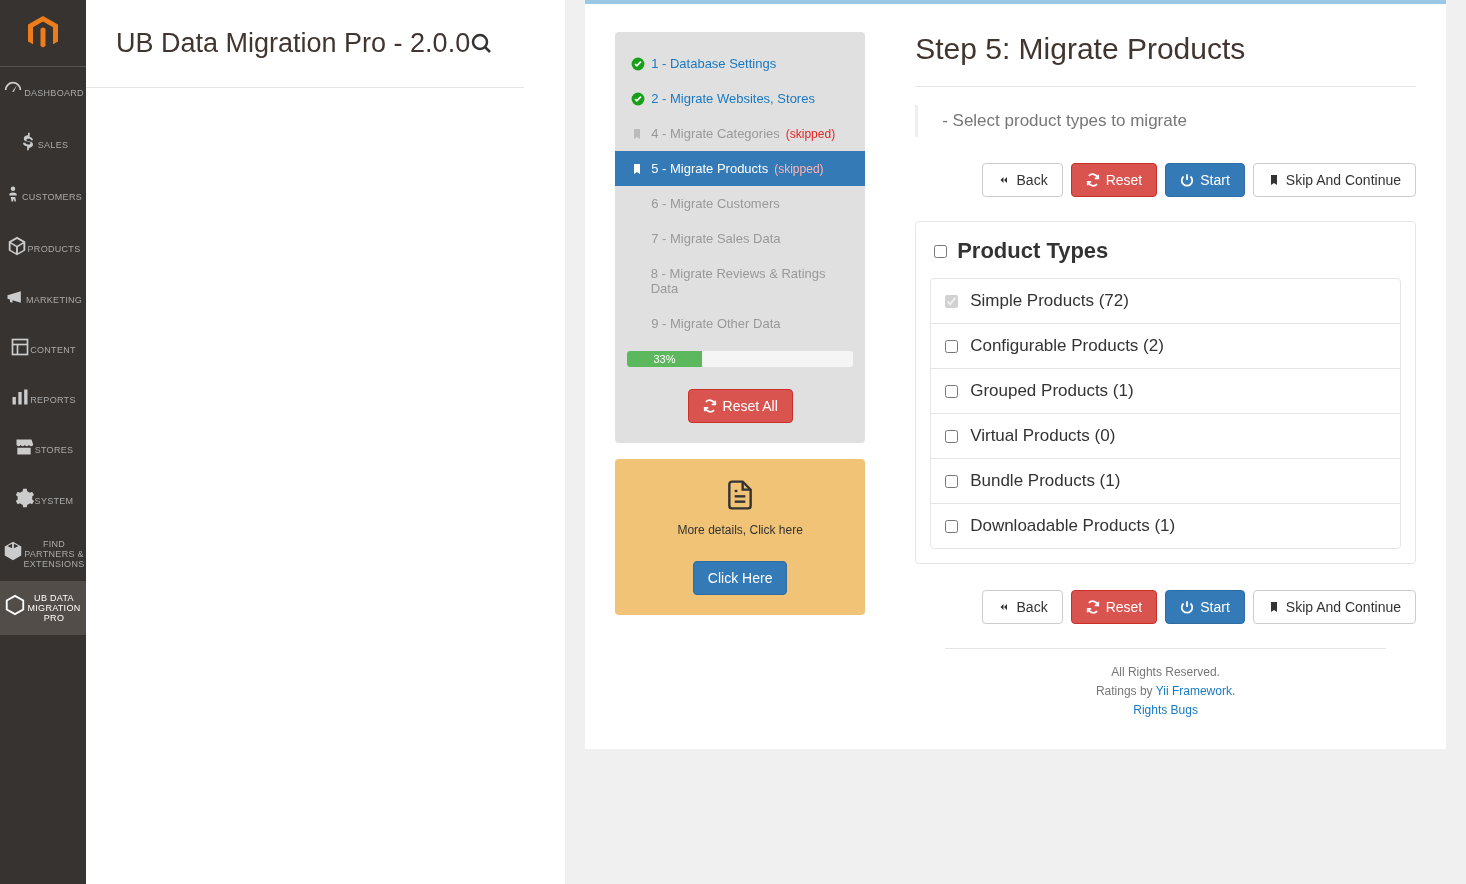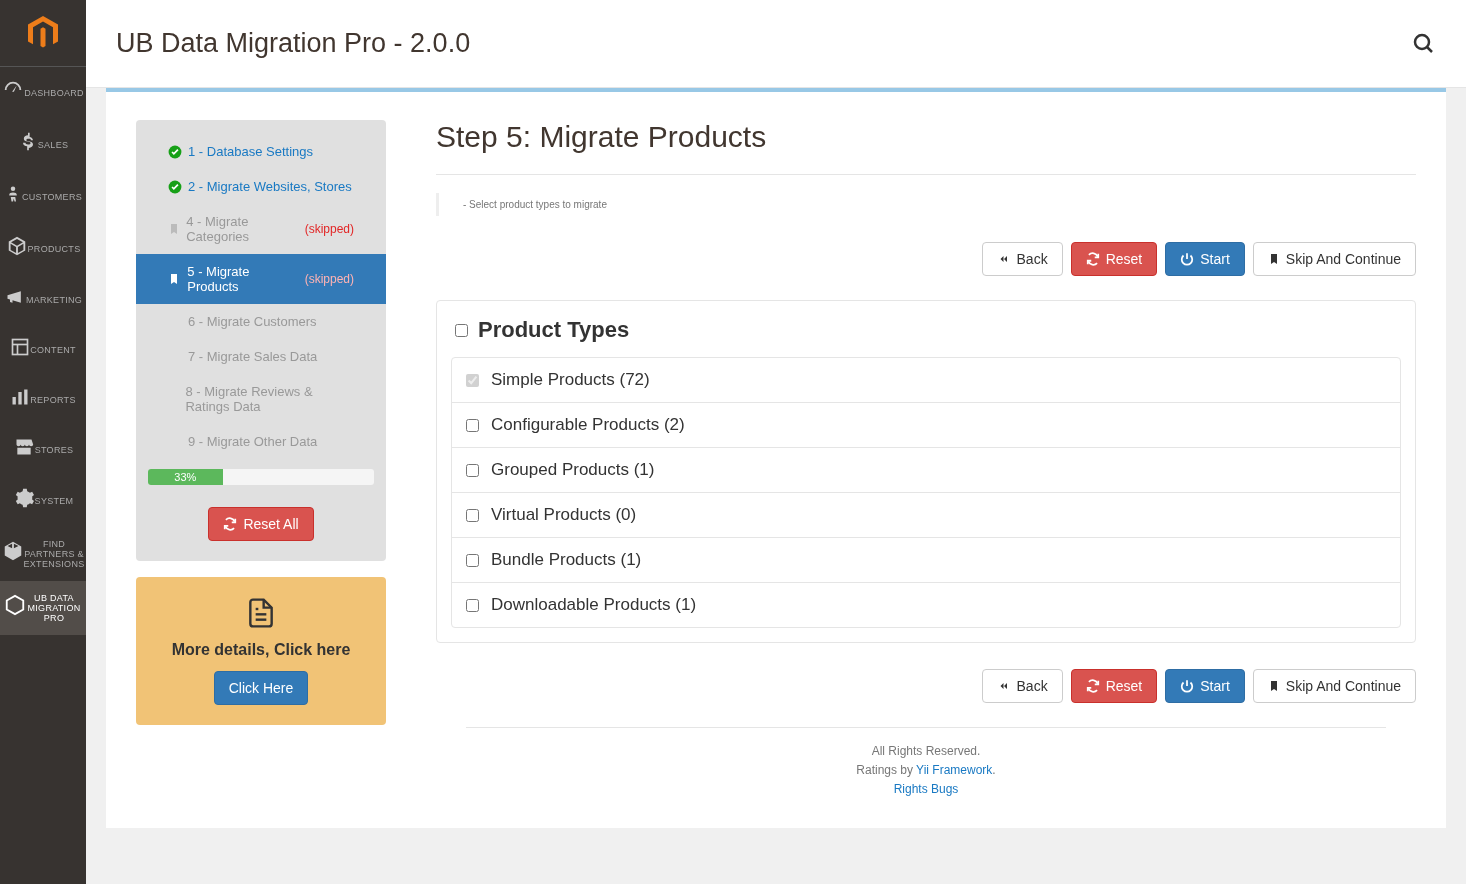--- a/index.html
+++ b/index.html
@@ -9,34 +9,34 @@
 
 
 .sidebar-nav { width: 86px; background: #373330; display: flex; flex-direction: column; align-items: stretch; }
 .logo-box { height: 67px; display: flex; align-items: center; justify-content: center; border-bottom: 1px solid #555; }
 .nav-item { display: flex; flex-direction: row; align-items: center; justify-content: center; padding: 12px 4px; color: #aaa; cursor: pointer; font-size: 9px; text-align: center; letter-spacing: 0.3px; }
 .nav-item.active { background: #524d49; color: #fff; }
 .nav-item .icon-slot { font-size: 22px; margin-bottom: 6px; color: #ccc; }
 .nav-item.active .icon-slot { color: #fff; }
 
 
-.main-col { flex: 1; display: flex; flex-direction: column; }
+.main-col { flex: 1; display: flex; flex-direction: row; gap: 41px; }
 
 .topbar { display: flex; align-items: center; justify-content: space-between; padding: 0 30px; height: 88px; border-bottom: 1px solid #e5e5e5; }
 .page-title { font-size: 27px; font-weight: 400; color: #41362f; }
 
 .content-wrap { background: #f0f0f0; padding: 0 0 30px 0; flex: 1; }
 .panel { background: #fff; margin: 0 20px; border-top: 4px solid #98c8e6; padding: 28px 30px; }
 
 .two-col { display: flex; gap: 50px; }
 
 
 .steps-box { width: 250px; background: #e0e0e0; border-radius: 4px; padding: 14px 0; }
 .steps-list { display: flex; flex-direction: column; }
-.step-item { padding: 10px 32px; font-size: 13px; color: #1979c3; cursor: pointer; display: flex; align-items: center; gap: 6px; }
+.step-item { padding: 10px 16px; font-size: 13px; color: #1979c3; cursor: pointer; display: flex; align-items: center; gap: 6px; }
 .step-item.done .step-text { color: #1979c3; }
 .step-item.done .step-icon { color: #17a017; }
 .step-item.pending { color: #999; }
 .step-item.pending .step-icon { color: #bbb; }
 .step-item.active { background: #337ab7; color: #fff; }
 .step-item.active .step-text { color: #fff; }
 .step-item.active .step-icon { color: #fff; }
 .skipped-tag { color: #e22626; font-size: 12px; }
 .step-item.active .skipped-tag { color: #ffb3b3; }
 .step-icon { width: 14px; display: inline-flex; }
@@ -45,27 +45,27 @@
 .progress-bar { background: #5cb85c; height: 100%; display: flex; align-items: center; justify-content: center; color: #fff; font-size: 11px; }
 .reset-all-wrap { display: flex; justify-content: center; margin-top: 22px; margin-bottom: 6px; }
 
 .btn { display: inline-flex; align-items: center; gap: 6px; padding: 8px 14px; border-radius: 4px; border: 1px solid transparent; font-size: 14px; cursor: pointer; background: #fff; justify-content: flex-end; }
 .btn-red { background: #d9534f; border-color: #c9302c; color: #fff; }
 .btn-blue { background: #337ab7; border-color: #2e6da4; color: #fff; }
 .btn-default { background: #fff; border-color: #ccc; color: #333; }
 
 .info-card { margin-top: 16px; width: 250px; background: #f1c376; border-radius: 4px; padding: 20px 14px; text-align: center; color: #333; }
 .info-card .doc-icon { font-size: 30px; }
-.info-card-text { margin: 12px 0 12px; font-size: 16px; font-weight: bold; }
+.info-card-text { margin: 12px 0 24px; font-size: 12px; }
 
 
 .right-col { flex: 1; }
 .step-title { font-size: 30px; font-weight: 400; color: #41362f; margin-bottom: 20px; }
 .hr { border: 0; border-top: 1px solid #e5e5e5; margin-bottom: 18px; }
-.instr { color: #777; font-size: 10px; padding: 6px 0 6px 24px; border-left: 3px solid #eee; margin-bottom: 26px; }
+.instr { color: #777; font-size: 17px; padding: 6px 0 6px 24px; border-left: 3px solid #eee; margin-bottom: 26px; }
 
 .btn-row { display: flex; gap: 8px; justify-content: flex-end; margin-bottom: 24px; }
 
 .card { border: 1px solid #e5e5e5; border-radius: 4px; padding: 14px 14px; }
 .card-header { display: flex; align-items: center; gap: 10px; padding: 2px 4px 14px 4px; }
 .card-title { font-size: 22px; font-weight: 700; color: #333; }
 .pt-list { border: 1px solid #e5e5e5; border-radius: 4px; overflow: hidden; }
 .pt-row { padding: 12px 14px; border-top: 1px solid #e5e5e5; display: flex; align-items: center; gap: 12px; font-size: 17px; color: #333; }
 .pt-row:first-child { border-top: none; }
 

